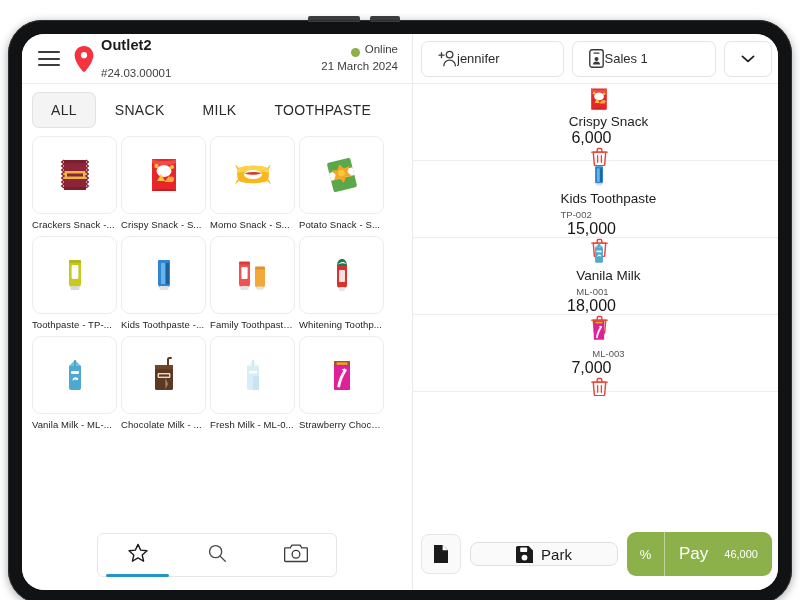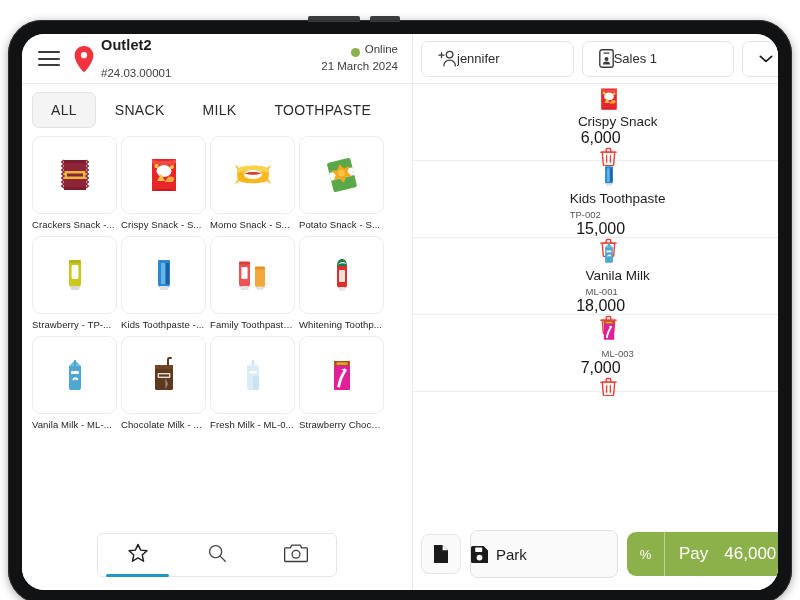--- a/index.html
+++ b/index.html
@@ -219,25 +219,25 @@
   #note-button {
     width: 40px; height: 40px;
     border: 1px solid #e6e6e6;
     border-radius: 8px;
     background: #fafafa;
     display: flex; align-items: center; justify-content: center;
     cursor: pointer; flex: none;
   }
   #park-button {
     flex: 0 0 148px;
-    height: 48px;
+    height: 24px;
     border: 1px solid #e0e0e0;
     border-radius: 8px;
     background: #fafafa;
-    display: flex; align-items: center; 
+    display: flex; align-items: center; justify-content: center;
     gap: 8px; cursor: pointer;
   }
   #park-label { font-size: 15px; color: #1b1b1b; }
   #pay-group {
     flex: 1 1 auto;
     height: 44px;
     display: flex;
     border-radius: 9px;
     overflow: hidden;
   }
@@ -248,21 +248,21 @@
     border-right: 1px solid rgba(255,255,255,.45);
   }
   #pay-button {
     flex: 1 1 auto;
     display: flex; align-items: center; justify-content: center;
     gap: 16px; cursor: pointer;
     color: #ffffff;
     padding: 0 14px;
   }
   #pay-label { font-size: 17px; }
-  #pay-total { font-size: 17px; }
+  #pay-total { font-size: 11px; }
 </style>
 </head>
 <body>
 
 <div id="tablet-frame">
   <div class="side-button" id="btn-volume"></div>
   <div class="side-button" id="btn-power"></div>
 
   <div id="screen">
 
@@ -359,21 +359,21 @@
             </div>
             <div class="product-card">
               <div class="product-thumb">
                 <svg width="46" height="46" viewBox="0 0 46 46">
                   <path d="M17 10h12v22c0 2-1.2 3-3 3h-6c-1.8 0-3-1-3-3z" fill="#c8c81e"></path>
        <rect x="19.6" y="13" width="6.8" height="14" rx="1.4" fill="#fdfdfd"></rect>
        <rect x="18.6" y="34" width="8.8" height="4" rx="1" fill="#d8d8d8"></rect>
        <rect x="17" y="8" width="12" height="3" rx="1" fill="#b6b614"></rect>
                 </svg>
               </div>
-              <div class="product-label">Strawberry  -  TP-...</div>
+              <div class="product-label">Toothpaste  -  TP-...</div>
             </div>
             <div class="product-card">
               <div class="product-thumb">
                 <svg width="46" height="46" viewBox="0 0 46 46">
                   <path d="M17 10h12v22c0 2-1.2 3-3 3h-6c-1.8 0-3-1-3-3z" fill="#2f86cf"></path>
        <path d="M20 11h4v21h-4z" fill="#63b6ea"></path>
        <path d="M25 11h3v21h-3z" fill="#1f5f9e"></path>
        <rect x="18.6" y="34" width="8.8" height="4" rx="1" fill="#e2e2e2"></rect>
        <rect x="17" y="8" width="12" height="3" rx="1" fill="#2f86cf"></rect>
                 </svg>

